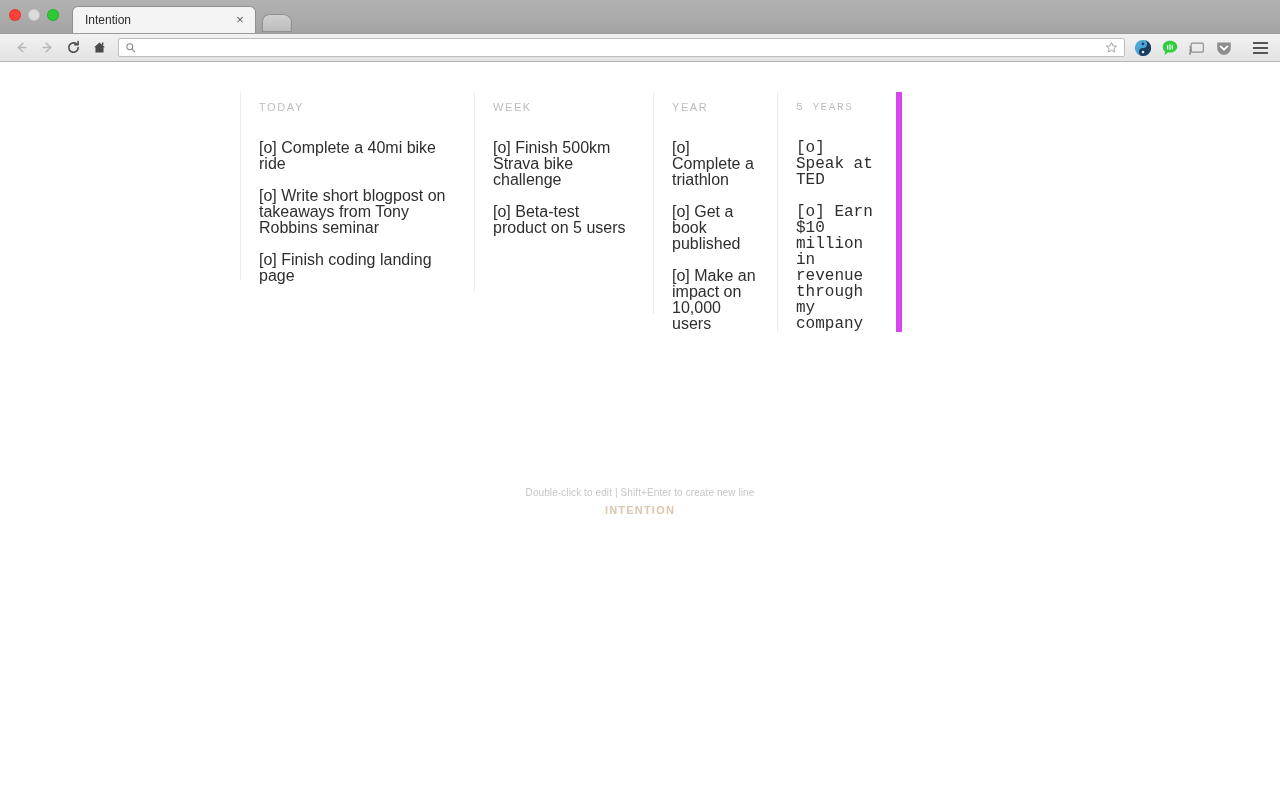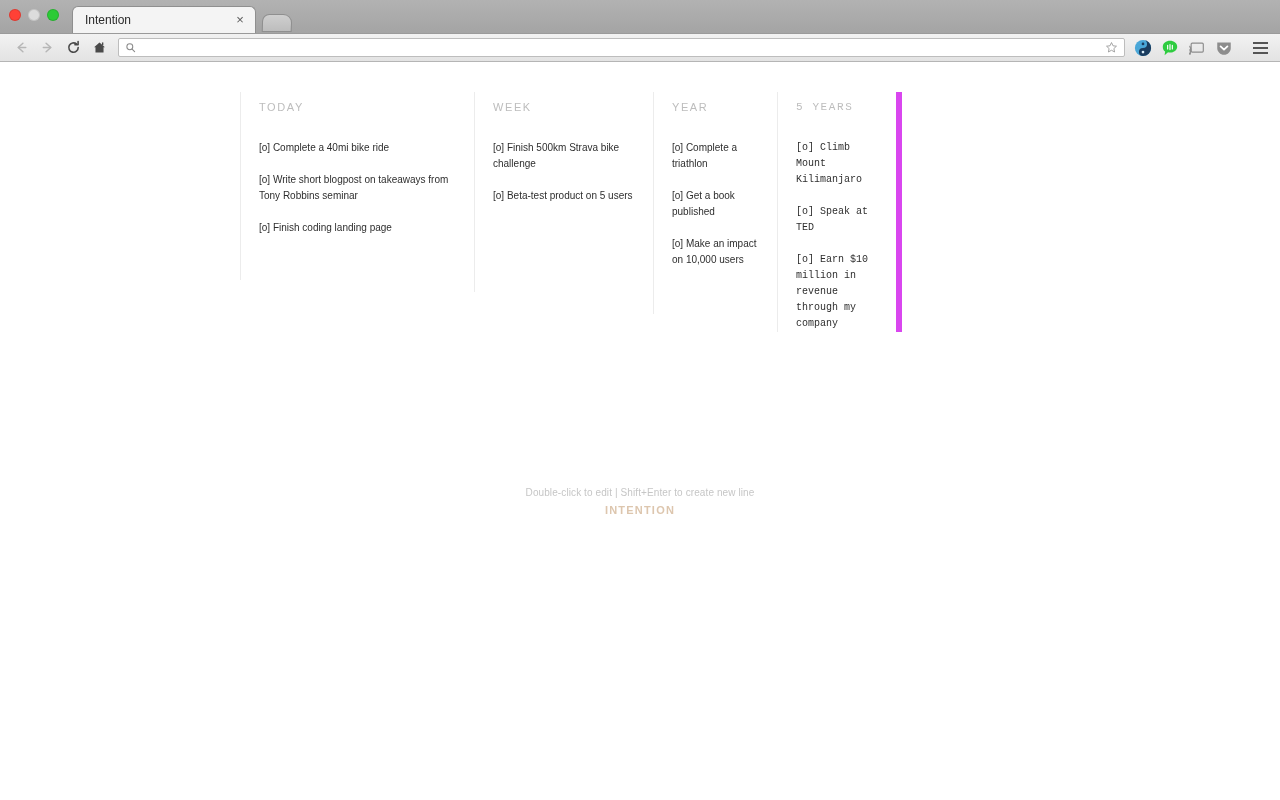--- a/index.html
+++ b/index.html
@@ -114,21 +114,21 @@
   .col-head {
     font-size:11px;
     letter-spacing:1.6px;
     color:#bdbdbd;
     font-weight:400;
     padding-top:9px;
     white-space:nowrap;
   }
   .col-list { margin-top:27px; }
   .item {
-    font-size:10px;
+    font-size:16px;
     line-height:16px;
     color:#2e2e2e;
     margin-bottom:16px;
     white-space:pre-wrap;
   }
 
   .w-today  { width:234px; }
   .w-week   { width:179px; }
   .w-month  { width:134px; }
   .w-year   { width:124px; }
@@ -279,21 +279,20 @@
         <div class="col-list">
           <div class="item">[o] Complete a triathlon</div>
           <div class="item">[o] Get a book published</div>
           <div class="item">[o] Make an impact on 10,000 users</div>
         </div>
       </div>
 
       <div class="col w-five h-five" style="border-right:6px solid #d946ef;font-family:Liberation Mono, monospace;">
         <div class="col-head">5 YEARS</div>
         <div class="col-list">
-          <div class="item">[o] Climb Mount Kilimanjaro</div>
           <div class="item">[o] Speak at TED</div>
           <div class="item">[o] Earn $10 million in revenue through my company</div>
         </div>
       </div>
 
     </div>
 
     <div class="footer">
       <div class="hint">Double-click to edit | Shift+Enter to create new line</div>
       <div class="brand">INTENTION</div>

